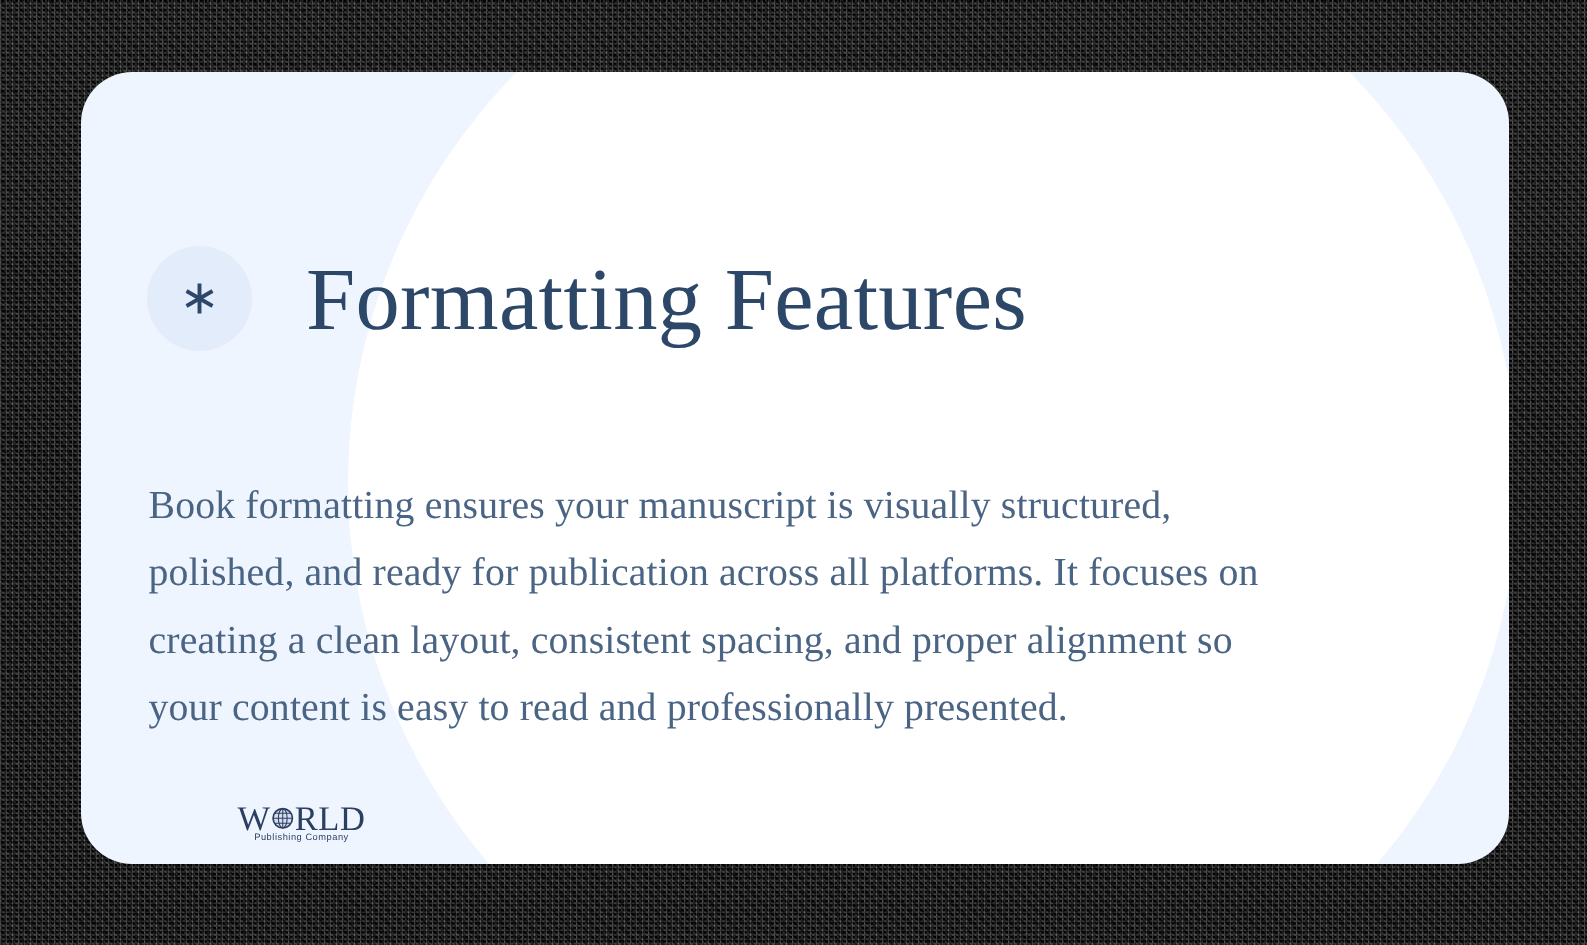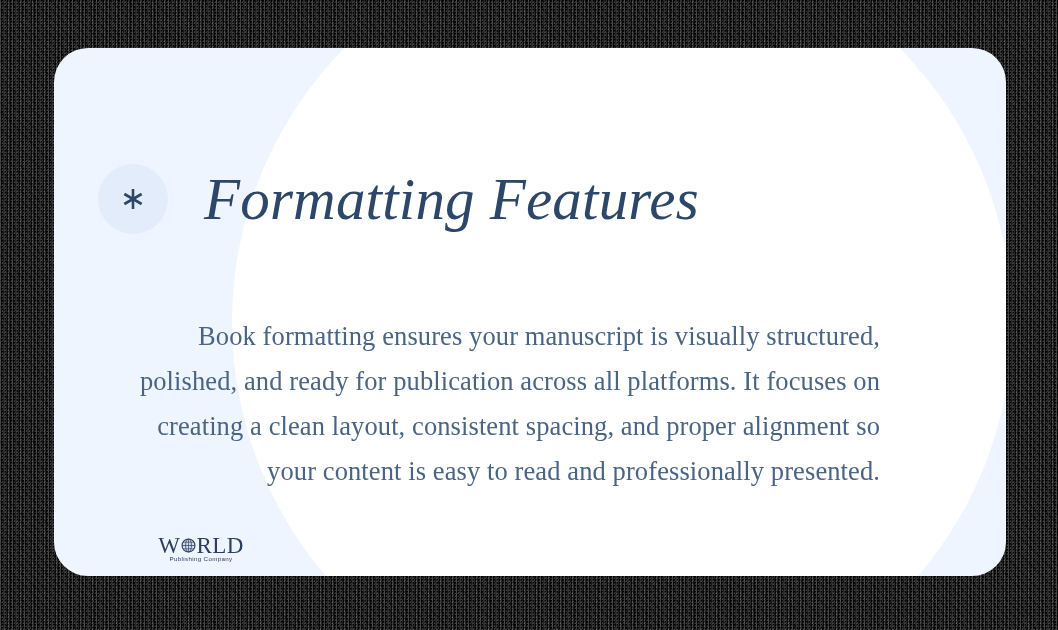--- a/index.html
+++ b/index.html
@@ -78,40 +78,38 @@
     border-radius: 50%;
     background: #e3ecfa;
     display: flex;
     align-items: center;
     justify-content: center;
   }
   #badge svg { display: block; }
 
   #slide-title {
     font-family: "Liberation Serif", serif;
-    font-style: italic;
     font-weight: 400;
     font-size: 59px;
     line-height: 1;
     letter-spacing: .2px;
     color: #2c4767;
     white-space: nowrap;
   }
 
   
   #body-copy {
     margin-top: 46px;
-    margin-left: 12px;
+    margin-left: 1px;
     width: 770px;
     font-family: "Liberation Serif", serif;
     font-size: 26.5px;
     line-height: 45px;
     color: #4a6484;
     letter-spacing: .1px;
-    text-align: right;
   }
 
   
   #logo {
     position: absolute;
     left: 99px;
     top: 487px;
     width: 96px;
   }
   #logo-wordmark {

